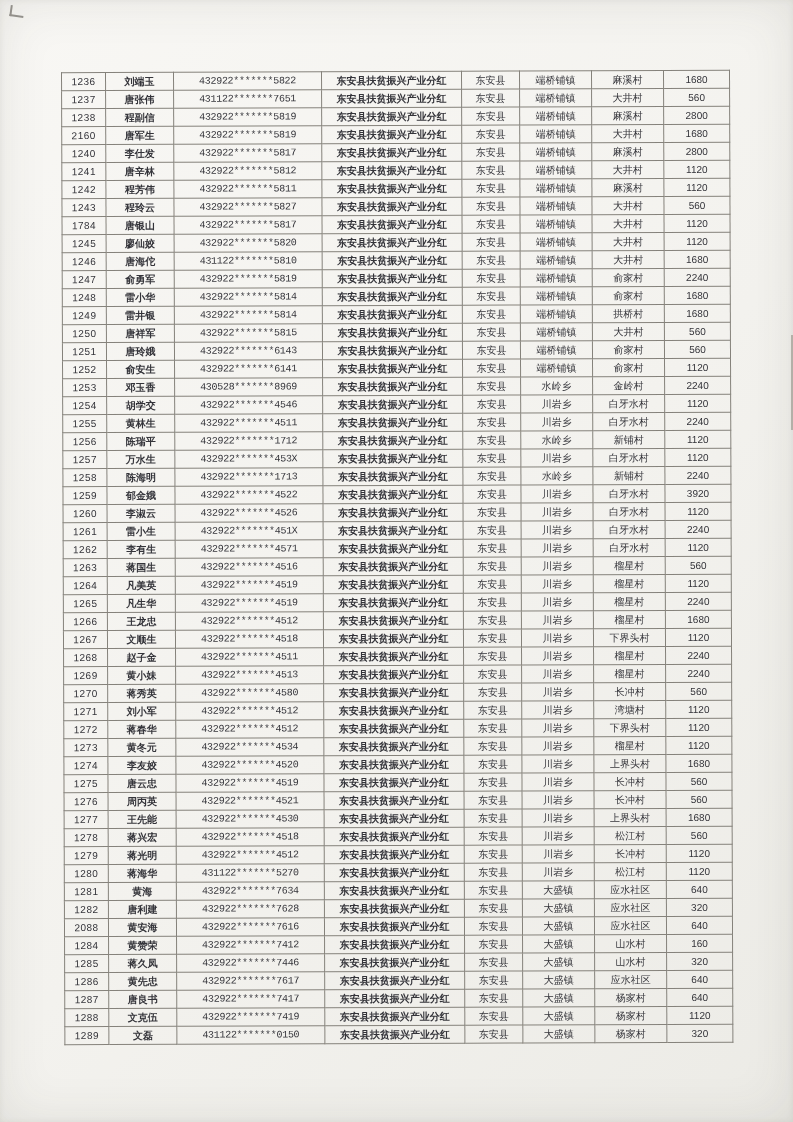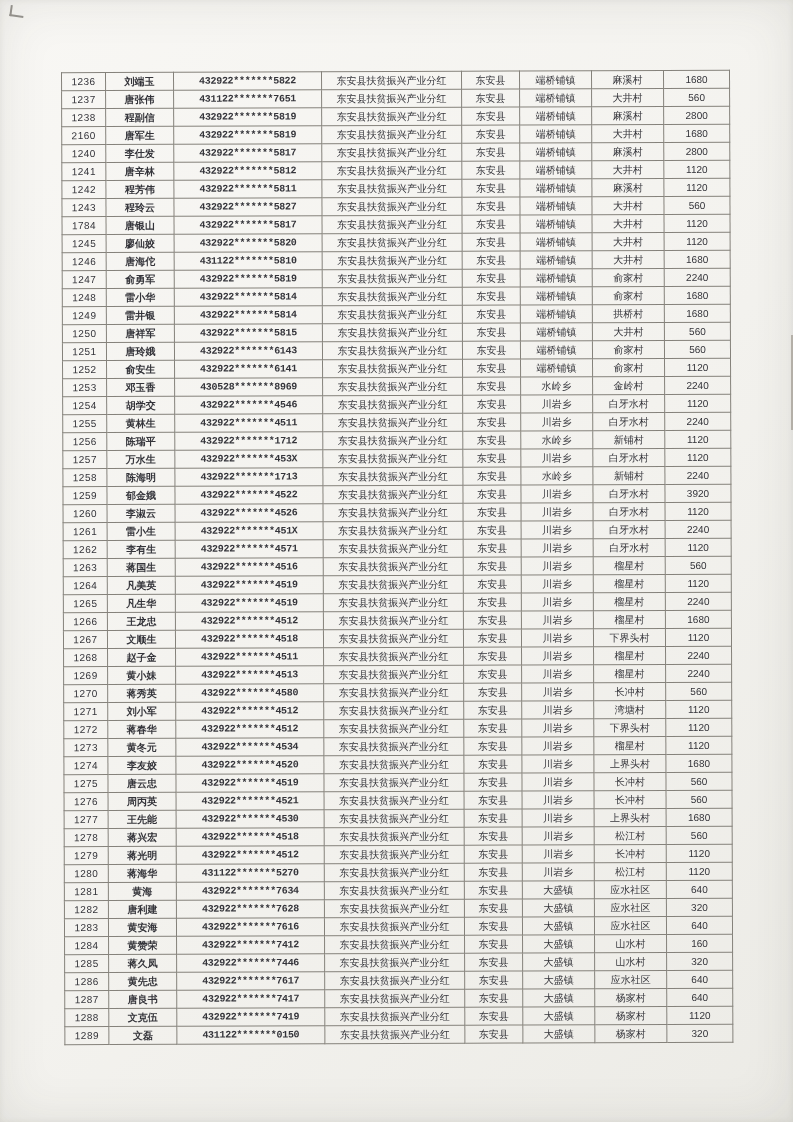--- a/index.html
+++ b/index.html
@@ -56,22 +56,22 @@
     padding: 0 1px;
     font-size: 10px;
     line-height: 1;
     color: #34343a;
     text-align: center;
     white-space: nowrap;
     overflow: hidden;
   }
   td.c-serial { font-size: 11px; letter-spacing: 0.5px; color: #3a3a40; }
   td.c-name   { font-weight: bold; }
-  td.c-id     { font-family: "Liberation Mono", "DejaVu Sans Mono", monospace; font-size: 9.5px; letter-spacing: -0.3px; font-weight: bold; }
-  td.c-program{ font-weight: normal; font-size: 9.5px; }
+  td.c-id     { font-family: "Liberation Mono", "DejaVu Sans Mono", monospace; font-size: 9.5px; letter-spacing: -0.3px; font-weight: normal; }
+  td.c-program{ font-weight: bold; font-size: 9.5px; }
   td.c-amount { font-size: 10.5px; }
 </style>
 </head>
 <body>
 
 <div class="paper">
   <div class="scan-artifact"></div>
   <div class="edge-line"></div>
 
   <table class="grid">
@@ -550,21 +550,21 @@
     <td class="c-serial">1282</td>
     <td class="c-name">唐利建</td>
     <td class="c-id">432922*******7628</td>
     <td class="c-program">东安县扶贫振兴产业分红</td>
     <td class="c-county">东安县</td>
     <td class="c-town">大盛镇</td>
     <td class="c-village">应水社区</td>
     <td class="c-amount">320</td>
   </tr>
         <tr>
-    <td class="c-serial">1283</td>
+    <td class="c-serial">2088</td>
     <td class="c-name">黄安海</td>
     <td class="c-id">432922*******7616</td>
     <td class="c-program">东安县扶贫振兴产业分红</td>
     <td class="c-county">东安县</td>
     <td class="c-town">大盛镇</td>
     <td class="c-village">应水社区</td>
     <td class="c-amount">640</td>
   </tr>
         <tr>
     <td class="c-serial">1284</td>

